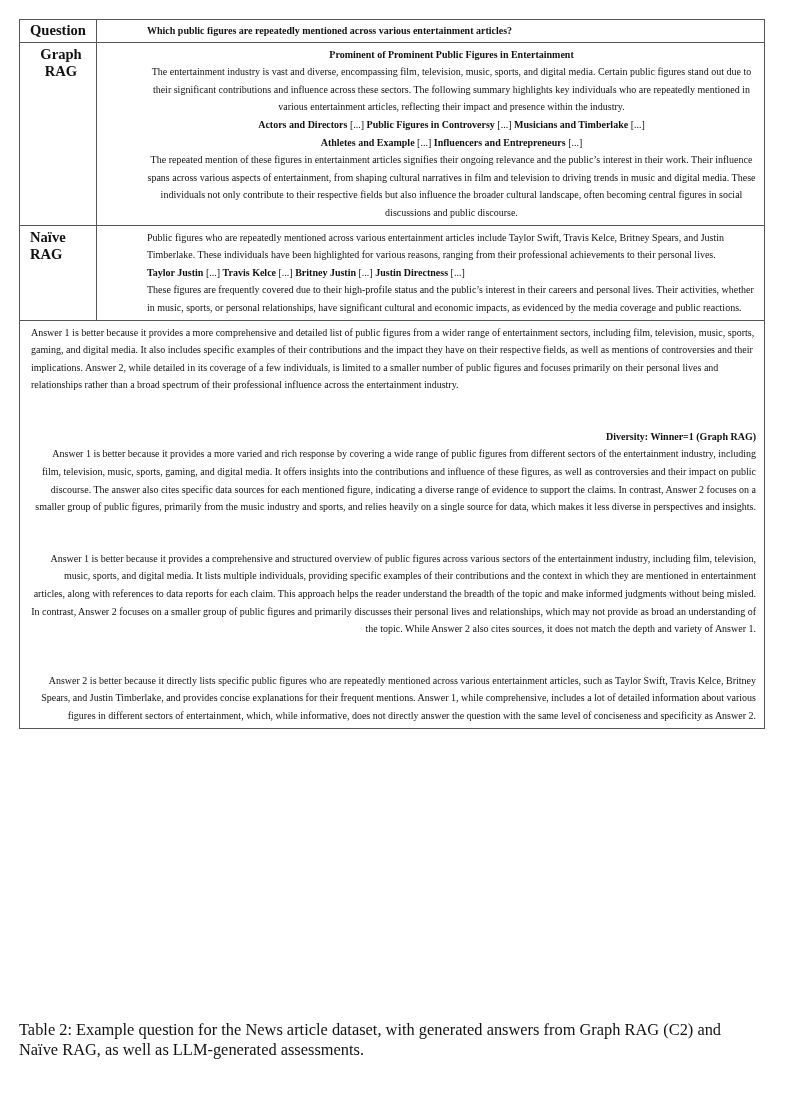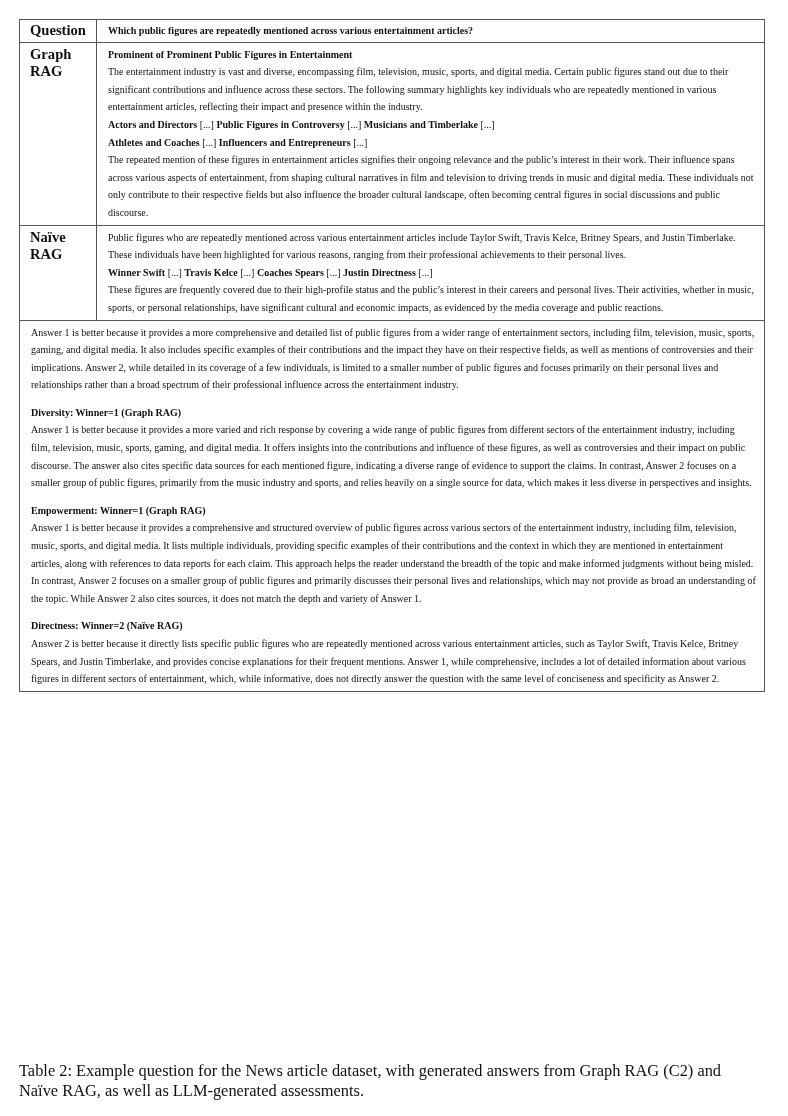--- a/index.html
+++ b/index.html
@@ -20,20 +20,21 @@
       left: 19px;
       top: 19px;
       width: 746px;
       border: 1px solid #555555;
       border-collapse: collapse;
       box-sizing: border-box;
     }
     .row {
       display: flex;
       border-top: 1px solid #555555;
+      gap: 39px;
     }
     .row:first-child {
       border-top: none;
     }
     .row.header-row {
       border-bottom: 1px solid #555555;
     }
     .label-cell {
       width: 77px;
       flex: 0 0 77px;
@@ -53,101 +54,99 @@
     }
     .header-row .label-cell,
     .header-row .content-cell {
       font-weight: bold;
       padding-top: 2px;
       padding-bottom: 2px;
     }
     .b { font-weight: bold; margin-top: 44px; }
     .para { margin: 0; }
     .block { margin: 0; }
-    .block + .block { margin-top: 10px; }
+    .block + .block { margin-top: 34px; text-align: right; }
     .caption {
       position: absolute;
       left: 19px;
-      top: 1061px;
+      top: 1020px;
       width: 740px;
       font-size: 16.4px;
       line-height: 20px;
     }
     .inline-group span + span { }
   </style>
 </head>
 <body>
 
 <div class="table">
 
   <div class="row header-row">
     <div class="label-cell">Question</div>
     <div class="content-cell">Which public figures are repeatedly mentioned across various entertainment articles?</div>
   </div>
 
-  <div class="row" style="border-top:none;">
+  <div class="row" style="border-top:none;text-align:center;">
     <div class="label-cell">
       <div>Graph</div>
       <div>RAG</div>
     </div>
     <div class="content-cell">
       <p class="para b">Prominent of Prominent Public Figures in Entertainment</p>
       <p class="para">The entertainment industry is vast and diverse, encompassing film, television, music, sports, and digital media. Certain public figures stand out due to their significant contributions and influence across these sectors. The following summary highlights key individuals who are repeatedly mentioned in various entertainment articles, reflecting their impact and presence within the industry.</p>
       <p class="para inline-group">
         <span class="b">Actors and Directors</span>
         <span>[...]</span>
         <span class="b">Public Figures in Controversy</span>
         <span>[...]</span>
         <span class="b">Musicians and Timberlake</span>
         <span>[...]</span><br>
-        <span class="b">Athletes and Coaches</span>
+        <span class="b">Athletes and Example</span>
         <span>[...]</span>
         <span class="b">Influencers and Entrepreneurs</span>
         <span>[...]</span>
       </p>
       <p class="para">The repeated mention of these figures in entertainment articles signifies their ongoing relevance and the public’s interest in their work. Their influence spans across various aspects of entertainment, from shaping cultural narratives in film and television to driving trends in music and digital media. These individuals not only contribute to their respective fields but also influence the broader cultural landscape, often becoming central figures in social discussions and public discourse.</p>
     </div>
   </div>
 
   <div class="row">
     <div class="label-cell">
       <div>Naïve</div>
       <div>RAG</div>
     </div>
     <div class="content-cell">
       <p class="para">Public figures who are repeatedly mentioned across various entertainment articles include Taylor Swift, Travis Kelce, Britney Spears, and Justin Timberlake. These individuals have been highlighted for various reasons, ranging from their professional achievements to their personal lives.</p>
       <p class="para inline-group">
-        <span class="b">Winner Swift</span>
+        <span class="b">Taylor Justin</span>
         <span>[...]</span>
         <span class="b">Travis Kelce</span>
         <span>[...]</span>
-        <span class="b">Coaches Spears</span>
+        <span class="b">Britney Justin</span>
         <span>[...]</span>
         <span class="b">Justin Directness</span>
         <span>[...]</span>
       </p>
       <p class="para">These figures are frequently covered due to their high-profile status and the public’s interest in their careers and personal lives. Their activities, whether in music, sports, or personal relationships, have significant cultural and economic impacts, as evidenced by the media coverage and public reactions.</p>
     </div>
   </div>
 
   <div class="row">
     <div class="content-cell">
       <div class="block">
         <p class="para">Answer 1 is better because it provides a more comprehensive and detailed list of public figures from a wider range of entertainment sectors, including film, television, music, sports, gaming, and digital media. It also includes specific examples of their contributions and the impact they have on their respective fields, as well as mentions of controversies and their implications. Answer 2, while detailed in its coverage of a few individuals, is limited to a smaller number of public figures and focuses primarily on their personal lives and relationships rather than a broad spectrum of their professional influence across the entertainment industry.</p>
       </div>
       <div class="block">
         <p class="para b">Diversity: Winner=1 (Graph RAG)</p>
         <p class="para">Answer 1 is better because it provides a more varied and rich response by covering a wide range of public figures from different sectors of the entertainment industry, including film, television, music, sports, gaming, and digital media. It offers insights into the contributions and influence of these figures, as well as controversies and their impact on public discourse. The answer also cites specific data sources for each mentioned figure, indicating a diverse range of evidence to support the claims. In contrast, Answer 2 focuses on a smaller group of public figures, primarily from the music industry and sports, and relies heavily on a single source for data, which makes it less diverse in perspectives and insights.</p>
       </div>
       <div class="block">
-        <p class="para b">Empowerment: Winner=1 (Graph RAG)</p>
         <p class="para">Answer 1 is better because it provides a comprehensive and structured overview of public figures across various sectors of the entertainment industry, including film, television, music, sports, and digital media. It lists multiple individuals, providing specific examples of their contributions and the context in which they are mentioned in entertainment articles, along with references to data reports for each claim. This approach helps the reader understand the breadth of the topic and make informed judgments without being misled. In contrast, Answer 2 focuses on a smaller group of public figures and primarily discusses their personal lives and relationships, which may not provide as broad an understanding of the topic. While Answer 2 also cites sources, it does not match the depth and variety of Answer 1.</p>
       </div>
       <div class="block">
-        <p class="para b">Directness: Winner=2 (Naïve RAG)</p>
         <p class="para">Answer 2 is better because it directly lists specific public figures who are repeatedly mentioned across various entertainment articles, such as Taylor Swift, Travis Kelce, Britney Spears, and Justin Timberlake, and provides concise explanations for their frequent mentions. Answer 1, while comprehensive, includes a lot of detailed information about various figures in different sectors of entertainment, which, while informative, does not directly answer the question with the same level of conciseness and specificity as Answer 2.</p>
       </div>
     </div>
   </div>
 
 </div>
 
 <div class="caption">Table 2: Example question for the News article dataset, with generated answers from Graph RAG (C2) and Naïve RAG, as well as LLM-generated assessments.</div>
 
 </body></html>

